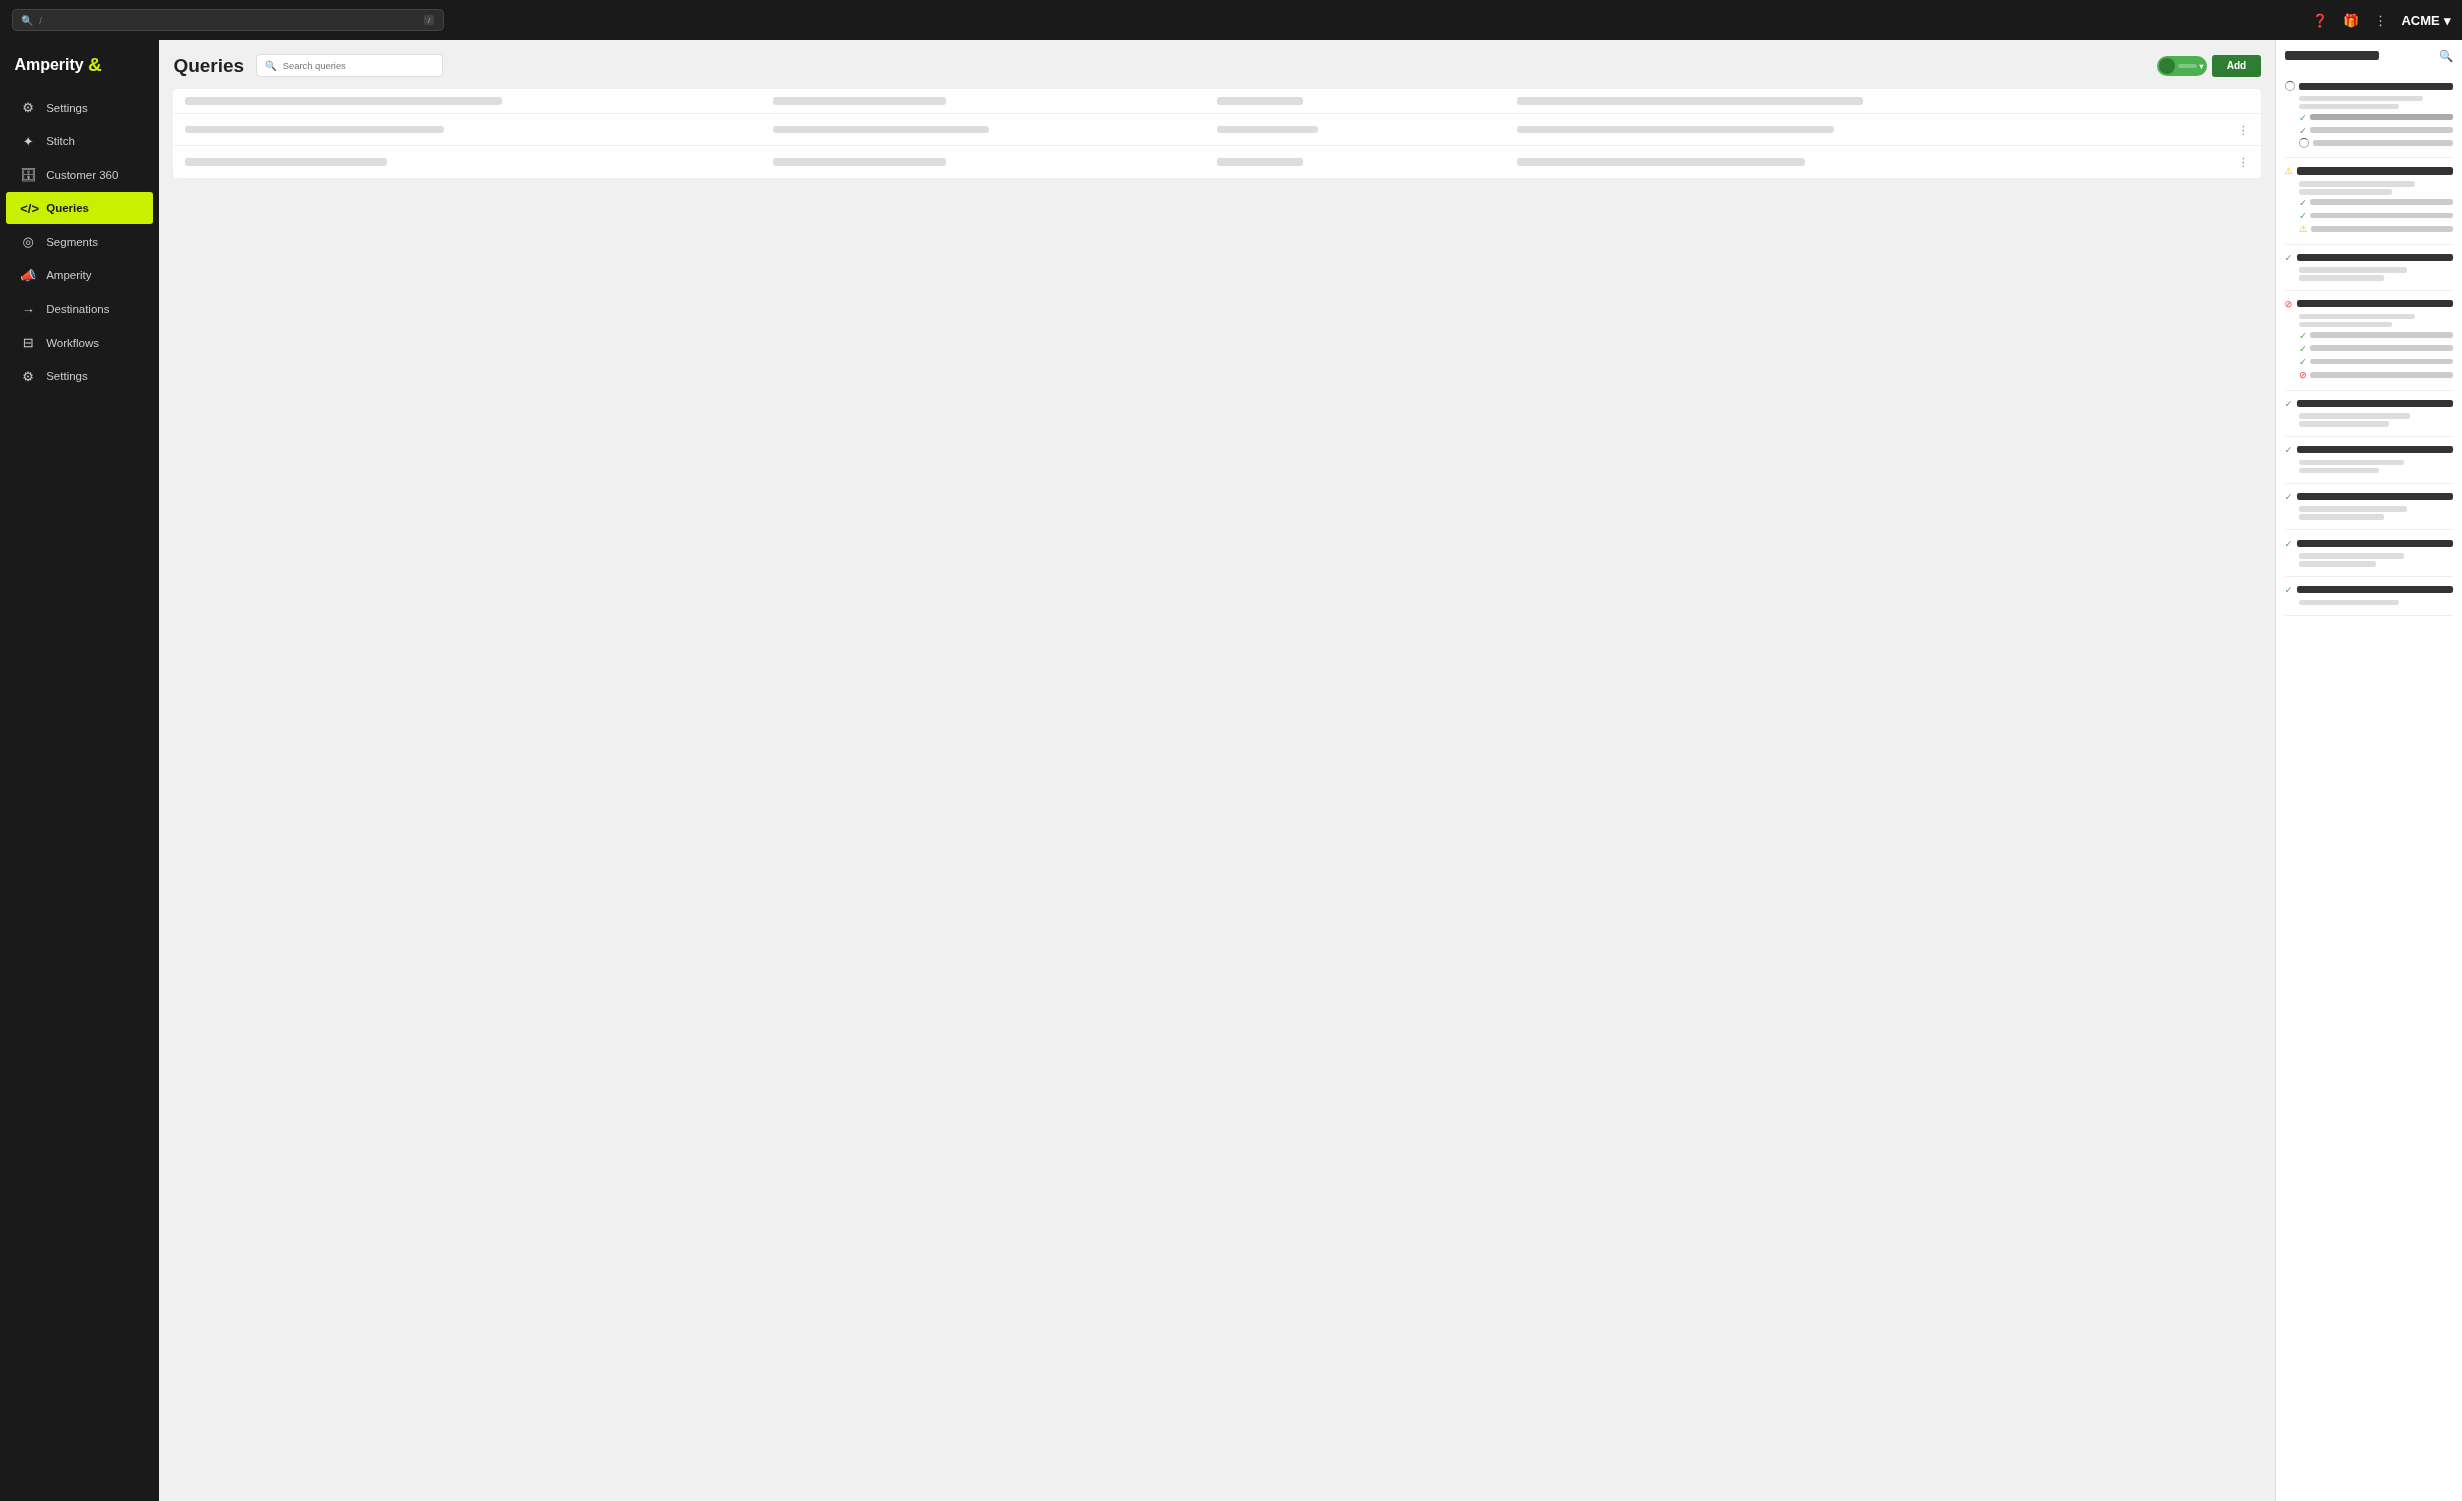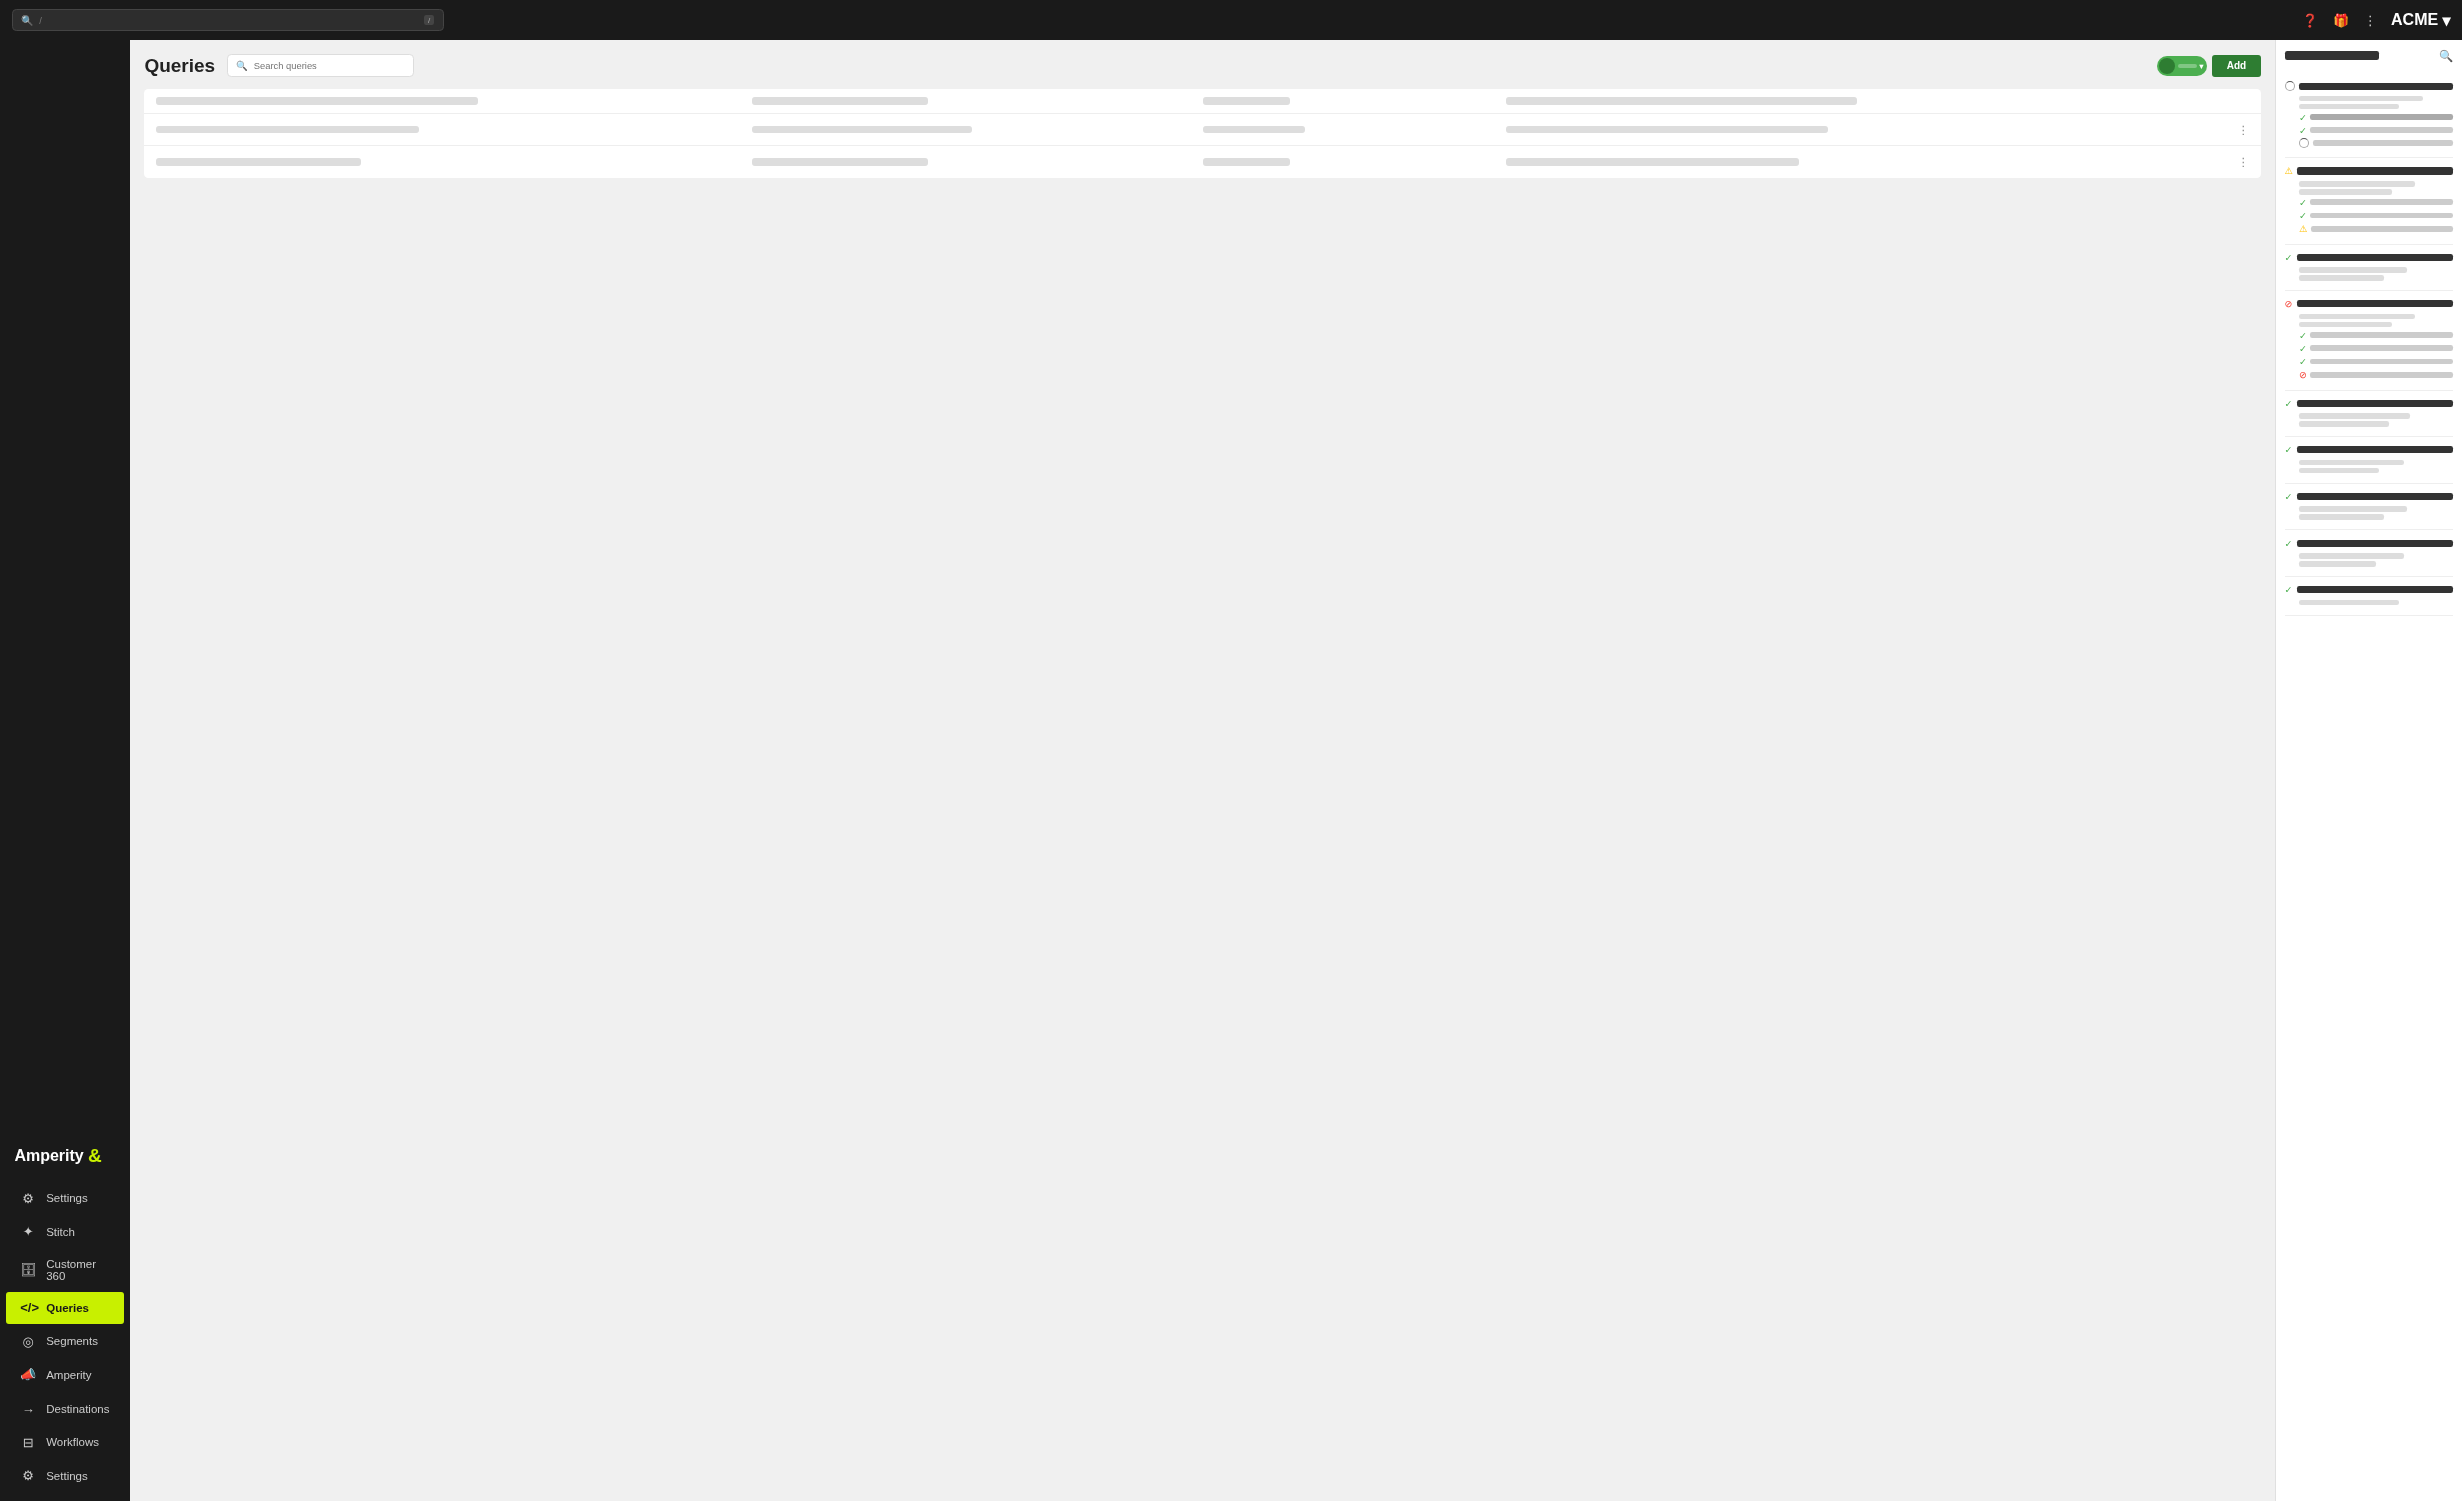--- a/index.html
+++ b/index.html
@@ -47,41 +47,40 @@
       display: flex;
       align-items: center;
       gap: 14.4px;
     }
     .topbar-icon { color: #ccc; font-size: 13px; cursor: pointer; }
     .topbar-user {
       display: flex;
       align-items: center;
       gap: 4.3px;
       color: #fff;
-      font-size: 16px;
+      font-size: 13px;
       font-weight: 600;
       cursor: pointer;
     }
 
     
     .main-layout {
       display: flex;
       flex: 1;
       overflow: hidden;
     }
 
     
     .sidebar {
-      width: 130px;
+      width: 159px;
       background: #1a1a1a;
       flex-shrink: 0;
       display: flex;
       flex-direction: column;
       padding: 8.6px 0;
-      justify-content: flex-end;
     }
     .sidebar-logo {
       padding: 5.8px 14.4px 14.4px 14.4px;
       color: #fff;
       font-size: 16px;
       font-weight: 700;
       display: flex;
       align-items: center;
       gap: 4.3px;
     }

